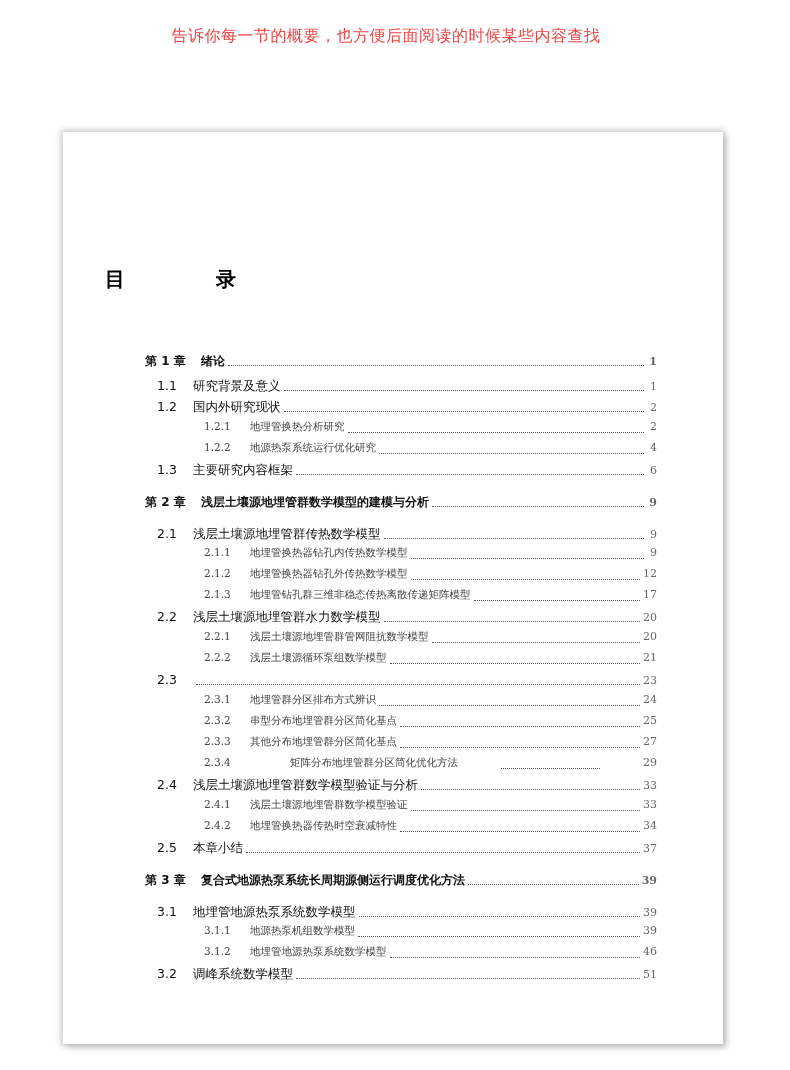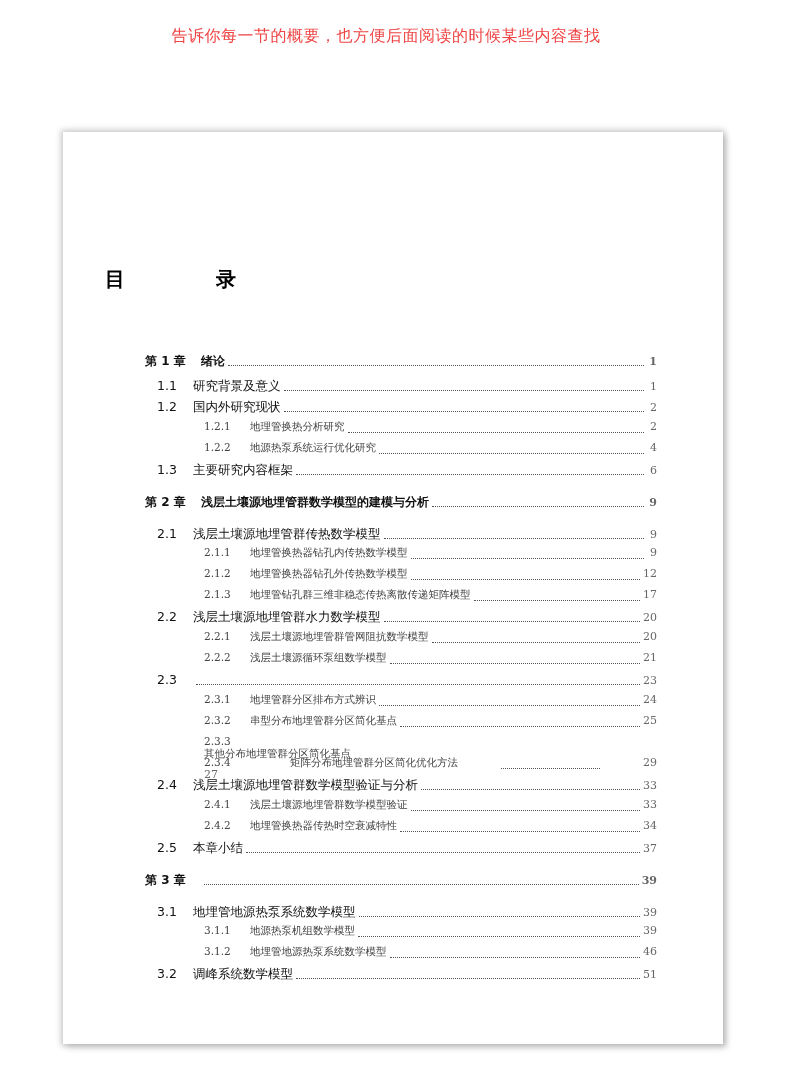--- a/index.html
+++ b/index.html
@@ -141,21 +141,21 @@
         <span class="label">地埋管群分区排布方式辨识</span>
         <span class="dots"></span>
         <span class="page-no">24</span>
       </div>
       <div class="row sub" style="top: 582px;">
         <span class="num">2.3.2</span>
         <span class="label">串型分布地埋管群分区简化基点</span>
         <span class="dots"></span>
         <span class="page-no">25</span>
       </div>
-      <div class="row sub" style="top: 603px; flex-direction: column;">
+      <div class="row sub" style="top: 603px;">
         <span class="num">2.3.3</span>
         <span class="label">其他分布地埋管群分区简化基点</span>
         <span class="dots"></span>
         <span class="page-no">27</span>
       </div>
       <div class="row sub" style="top: 624px; gap: 40px;">
         <span class="num">2.3.4</span>
         <span class="label">矩阵分布地埋管群分区简化优化方法</span>
         <span class="dots"></span>
         <span class="page-no">29</span>
@@ -179,20 +179,21 @@
         <span class="page-no">34</span>
       </div>
       <div class="row section" style="top: 708px;">
         <span class="num">2.5</span>
         <span class="label">本章小结</span>
         <span class="dots"></span>
         <span class="page-no">37</span>
       </div>
       <div class="row chapter" style="top: 740px;">
         <span class="num">第 3 章</span>
+        <span class="label">复合式地源热泵系统长周期源侧运行调度优化方法</span>
         <span class="dots"></span>
         <span class="page-no">39</span>
       </div>
       <div class="row section" style="top: 772px;">
         <span class="num">3.1</span>
         <span class="label">地埋管地源热泵系统数学模型</span>
         <span class="dots"></span>
         <span class="page-no">39</span>
       </div>
       <div class="row sub" style="top: 792px;">

